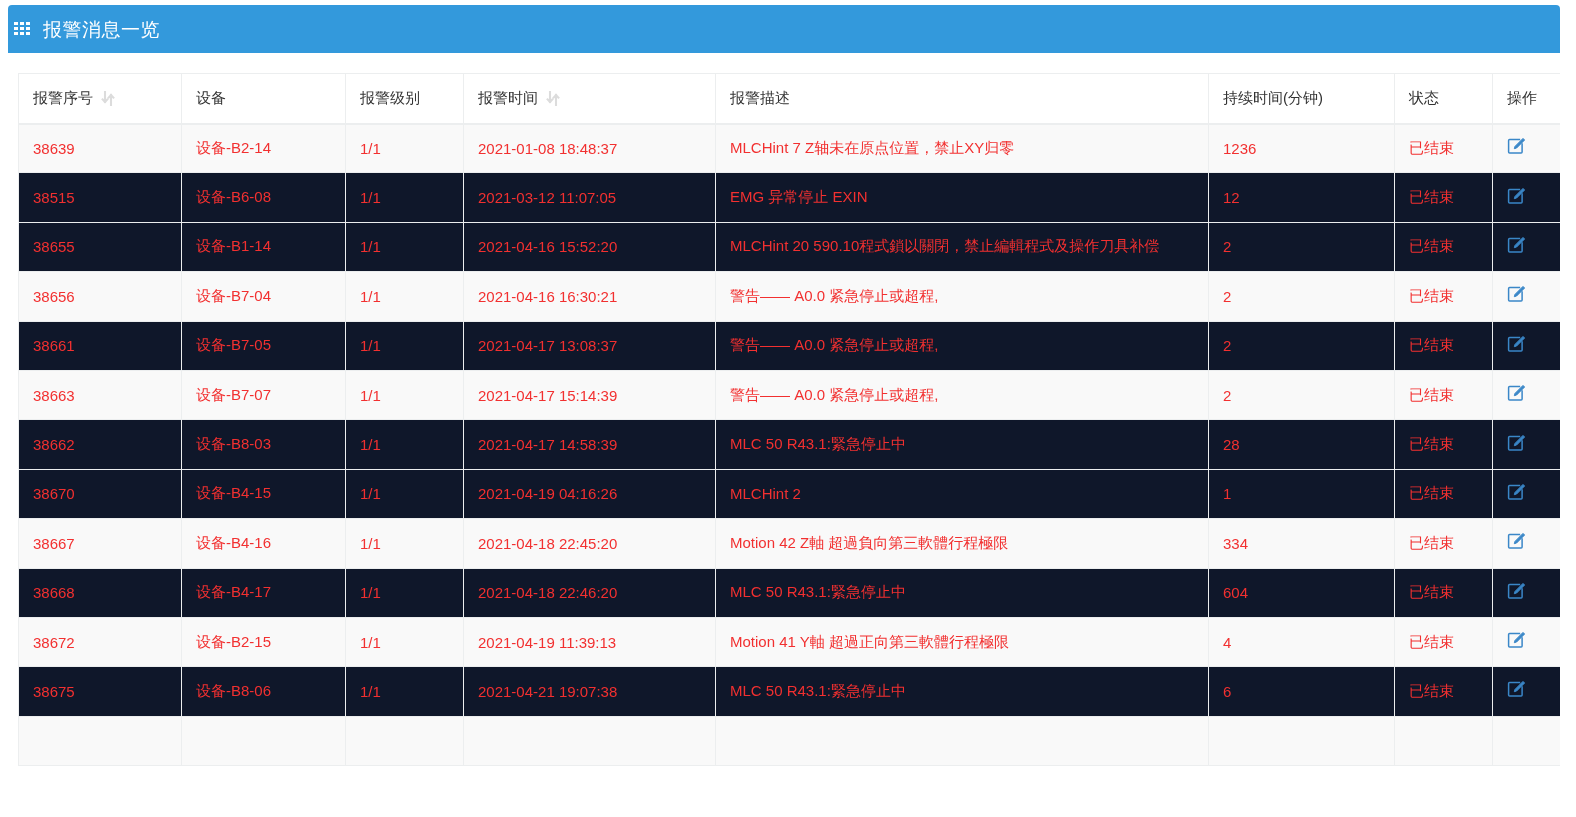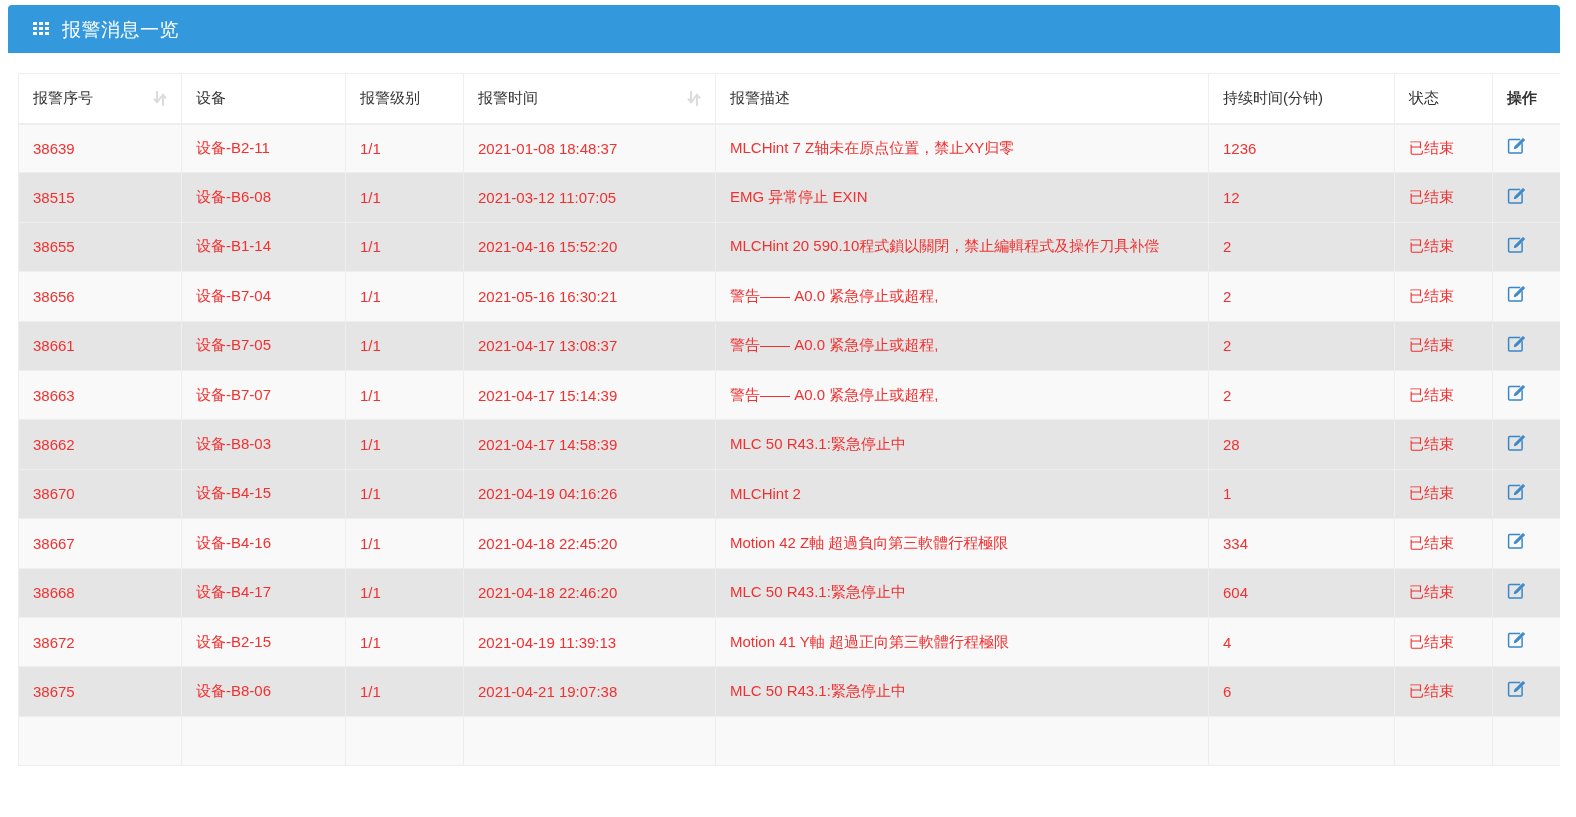--- a/index.html
+++ b/index.html
@@ -24,21 +24,21 @@
   .panel-header {
     position: absolute;
     left: 8px;
     top: 5px;
     width: 1552px;
     height: 48px;
     background: #3399dc;
     border-radius: 4px 4px 0 0;
     display: flex;
     align-items: center;
-    padding-left: 25px;
+    padding-left: 6px;
     box-sizing: border-box;
   }
 
   .grid-icon {
     width: 18px;
     height: 14px;
     display: grid;
     grid-template-columns: repeat(3, 4px);
     grid-template-rows: repeat(3, 3px);
     gap: 2px 2px;
@@ -93,46 +93,45 @@
 
   table.alarm-table thead th {
     height: 50px;
     border-top: 1px solid #eceeef;
     border-bottom: 2px solid #eceeef;
     color: #333333;
     font-weight: 400;
     background: #ffffff;
     position: relative;
   }
-  table.alarm-table thead th.bold-head { font-weight: 700; }
+  table.alarm-table thead th.bold-head { font-weight: 400; }
 
   .th-inner {
     display: flex;
     align-items: center;
-    justify-content: space-between;
     width: 100%;
   }
 
   .sort-icon {
     display: inline-block;
     width: 14px;
     height: 15px;
     position: relative;
     flex: 0 0 auto;
     margin-left: 8px;
   }
   .sort-icon svg { display: block; }
 
   table.alarm-table tbody td {
     height: 49.4px;
     color: #f23030;
   }
 
   tbody tr.odd td { background: #f9f9f9; }
-  tbody tr.even td { background: #e5e5e5; }
+  tbody tr.even td { background: #0f172a; }
 
   
   col.c-id    { width: 163px; }
   col.c-dev   { width: 164px; }
   col.c-lvl   { width: 118px; }
   col.c-time  { width: 252px; }
   col.c-desc  { width: 493px; }
   col.c-dur   { width: 186px; }
   col.c-state { width: 98px; }
   col.c-act   { width: 68px; }
@@ -223,21 +222,21 @@
             <span>状态</span>
           </th>
           <th class="bold-head">
             <span>操作</span>
           </th>
         </tr>
       </thead>
       <tbody id="table-body">
           <tr class="odd">
             <td>38639</td>
-            <td>设备-B2-11</td>
+            <td>设备-B2-14</td>
             <td>1/1</td>
             <td>2021-01-08 18:48:37</td>
             <td>MLCHint 7 Z轴未在原点位置，禁止XY归零</td>
             <td>1236</td>
             <td>已结束</td>
             <td class="act-cell"><span class="edit-icon"><svg width="19" height="19" viewBox="0 0 19 19">
                   <path d="M13.2 2.6 H2.6 a1 1 0 0 0 -1 1 V15.1 a1 1 0 0 0 1 1 H14.1 a1 1 0 0 0 1 -1 V6.2" fill="none" stroke="#3a87c8" stroke-width="1.5"></path>
                   <path d="M16.0 1.4 L17.6 3.0 L9.6 11.0 L7.3 11.7 L8.0 9.4 Z" fill="#3a87c8" stroke="#3a87c8" stroke-width="1"></path>
                 </svg></span></td>
           </tr>
@@ -264,21 +263,21 @@
             <td>已结束</td>
             <td class="act-cell"><span class="edit-icon"><svg width="19" height="19" viewBox="0 0 19 19">
                   <path d="M13.2 2.6 H2.6 a1 1 0 0 0 -1 1 V15.1 a1 1 0 0 0 1 1 H14.1 a1 1 0 0 0 1 -1 V6.2" fill="none" stroke="#3a87c8" stroke-width="1.5"></path>
                   <path d="M16.0 1.4 L17.6 3.0 L9.6 11.0 L7.3 11.7 L8.0 9.4 Z" fill="#3a87c8" stroke="#3a87c8" stroke-width="1"></path>
                 </svg></span></td>
           </tr>
           <tr class="odd">
             <td>38656</td>
             <td>设备-B7-04</td>
             <td>1/1</td>
-            <td>2021-05-16 16:30:21</td>
+            <td>2021-04-16 16:30:21</td>
             <td>警告—— A0.0 紧急停止或超程,</td>
             <td>2</td>
             <td>已结束</td>
             <td class="act-cell"><span class="edit-icon"><svg width="19" height="19" viewBox="0 0 19 19">
                   <path d="M13.2 2.6 H2.6 a1 1 0 0 0 -1 1 V15.1 a1 1 0 0 0 1 1 H14.1 a1 1 0 0 0 1 -1 V6.2" fill="none" stroke="#3a87c8" stroke-width="1.5"></path>
                   <path d="M16.0 1.4 L17.6 3.0 L9.6 11.0 L7.3 11.7 L8.0 9.4 Z" fill="#3a87c8" stroke="#3a87c8" stroke-width="1"></path>
                 </svg></span></td>
           </tr>
           <tr class="even">
             <td>38661</td>

